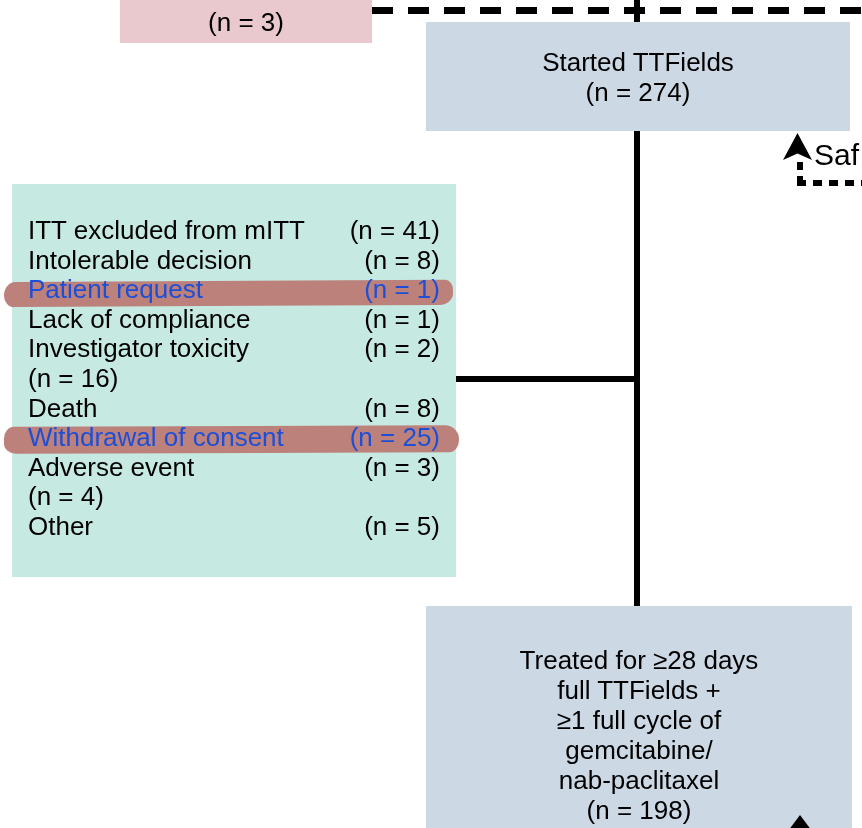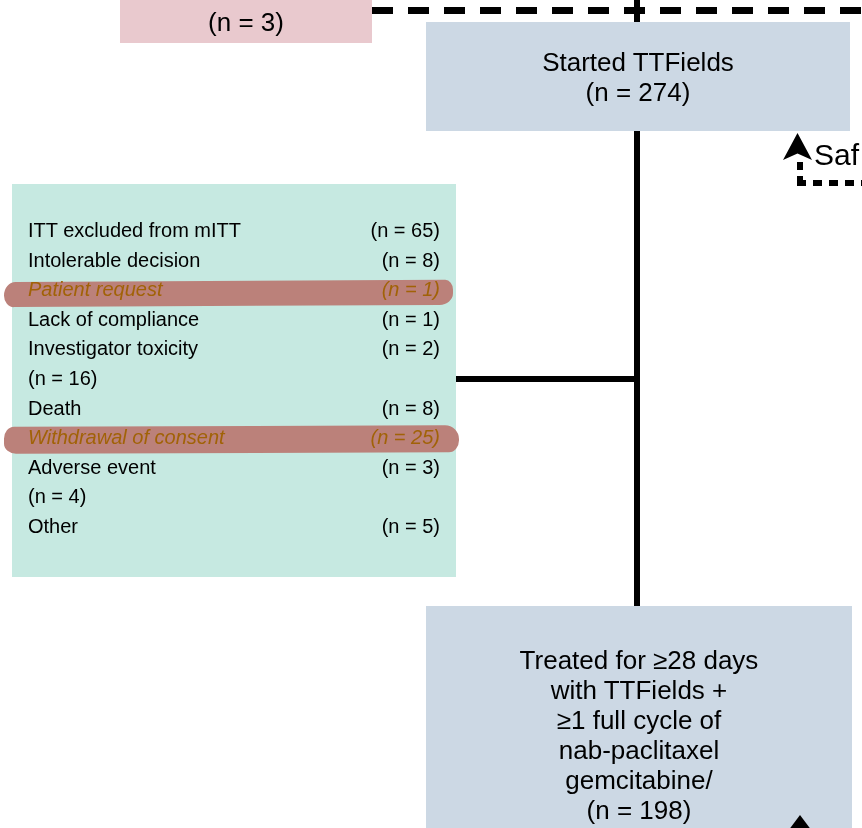--- a/index.html
+++ b/index.html
@@ -25,22 +25,22 @@
 
   
   .box-excl { position:absolute; left:12px; top:184px; width:444px; height:393px; background:#c6e9e1; }
   .band { position:absolute; background:#bb817a; z-index:1; }
   .band-1 { left:-8px; top:97px;  width:449px; height:25px;
             border-radius:12px 8px 14px 10px / 14px 10px 12px 12px; transform:rotate(-0.3deg); }
   .band-2 { left:-8px; top:242px; width:455px; height:27px;
             border-radius:10px 14px 10px 12px / 12px 14px 12px 10px; transform:rotate(-0.2deg); }
   .rows { position:relative; z-index:2; padding:32px 16px 0 16px; }
   .row { display:flex; justify-content:space-between; align-items:center;
-         height:29.6px; font-size:20px; line-height:29.6px; white-space:nowrap; }
-  .row.hl { color:#a16207;font-style:italic; }
+         height:29.6px; font-size:26px; line-height:29.6px; white-space:nowrap; }
+  .row.hl { color:#1d4ed8; }
 
   
   .vline { position:absolute; left:634px; width:6px; background:#000; }
   .vline-1 { top:0;     height:23px; }
   .vline-2 { top:131px; height:475px; }
   .vline-3 { top:812px; height:16px; }
   .hline-connector { position:absolute; left:455px; top:376px; width:182px; height:6px; background:#000; }
 
   
   .dash-top {
@@ -97,21 +97,21 @@
   <div class="saf-label">Saf</div>
 
   <div class="hline-connector"></div>
 
   <div class="box-excl">
     <div class="band band-1"></div>
     <div class="band band-2"></div>
     <div class="rows">
       <div class="row">
         <span>ITT excluded from mITT</span>
-        <span>(n = 65)</span>
+        <span>(n = 41)</span>
       </div>
       <div class="row">
         <span>Intolerable decision</span>
         <span>(n = 8)</span>
       </div>
       <div class="row hl">
         <span>Patient request</span>
         <span>(n = 1)</span>
       </div>
       <div class="row">
@@ -142,24 +142,24 @@
       </div>
       <div class="row">
         <span>Other</span>
         <span>(n = 5)</span>
       </div>
     </div>
   </div>
 
   <div class="flowbox box-treated">
     <div>Treated for ≥28 days</div>
-    <div>with TTFields +</div>
+    <div>full TTFields +</div>
     <div>≥1 full cycle of</div>
+    <div>gemcitabine/</div>
     <div>nab-paclitaxel</div>
-    <div>gemcitabine/</div>
     <div>(n = 198)</div>
   </div>
 
   <svg class="arrow-bottom" viewBox="0 0 30 20">
     <polygon points="15,0 30,20 0,20" fill="#000"></polygon>
   </svg>
 
 </div>
 
 </body></html>

